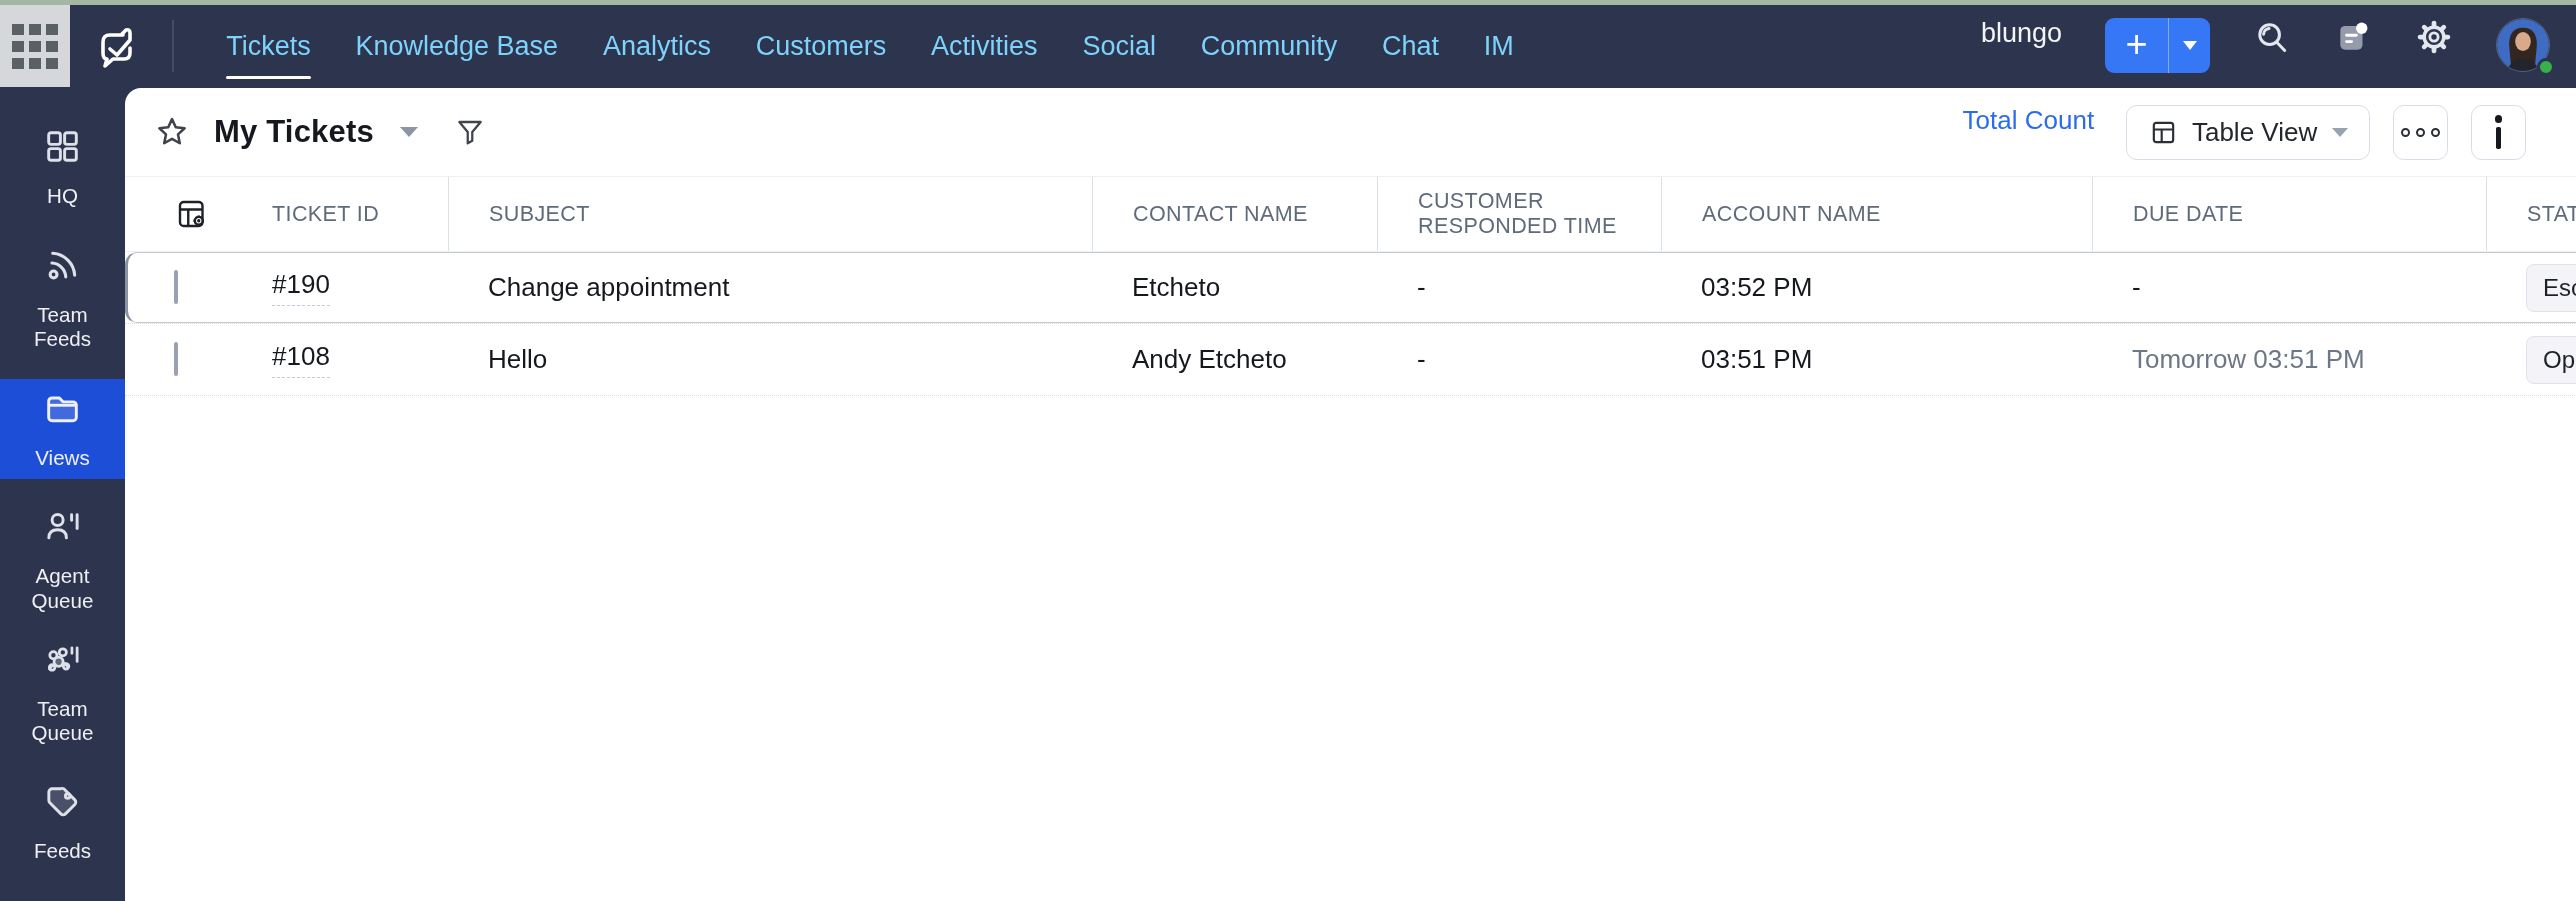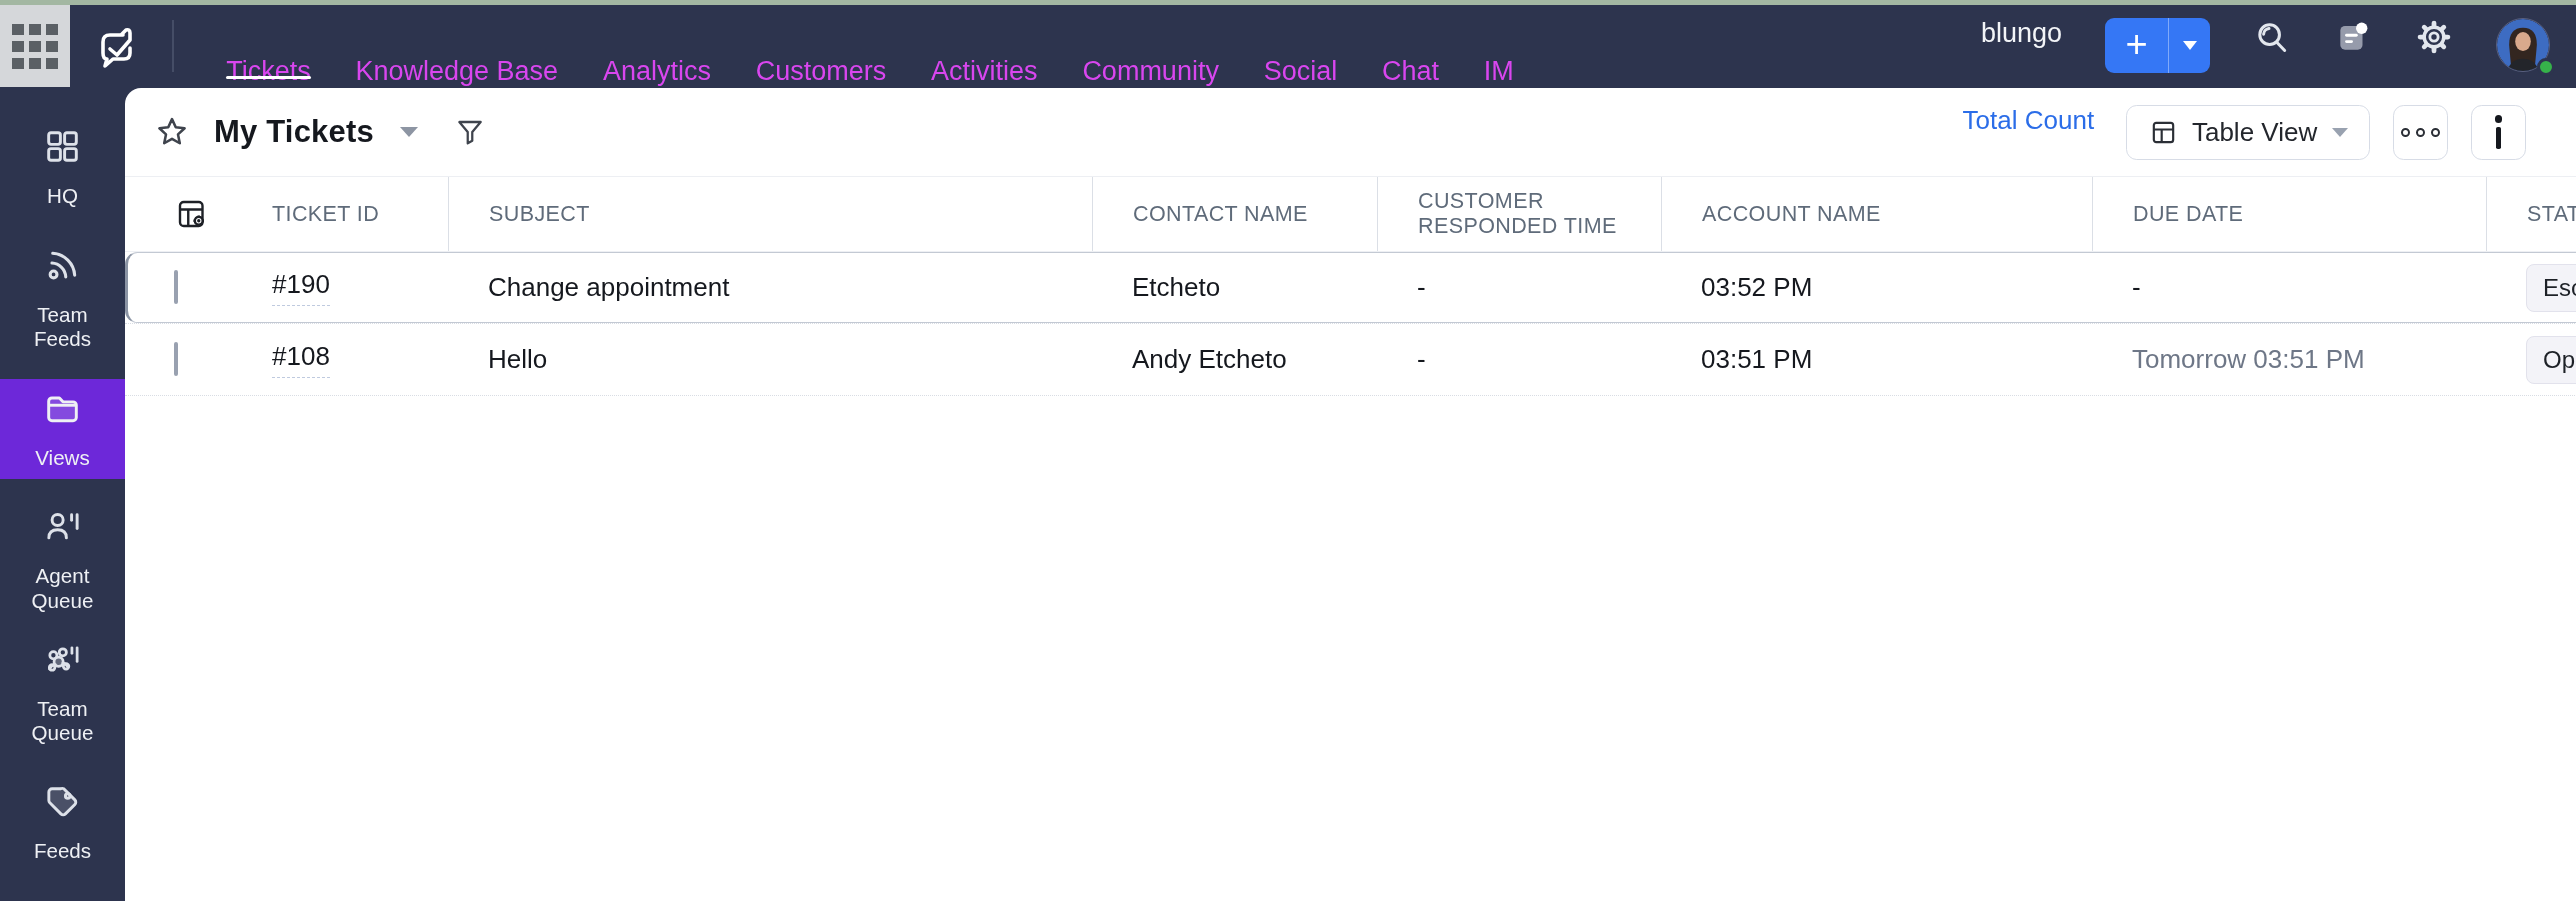--- a/index.html
+++ b/index.html
@@ -14,38 +14,38 @@
   .top-strip { position:absolute; top:0; left:0; width:100%; height:5.4px; background:#a3b7a2; z-index:30; }
 
   
   .topbar { position:absolute; top:5.4px; left:0; right:0; height:82px; display:flex; align-items:center; z-index:20; }
   .waffle-btn { width:70px; height:82px; background:#d5d7da; display:flex; align-items:center; justify-content:center; cursor:pointer; }
   .waffle { display:grid; grid-template-columns:repeat(3,11.6px); grid-template-rows:repeat(3,11.6px); gap:5.4px; }
   .waffle i { background:#5b6065; display:block; }
   .brand-logo { margin-left:23px; width:50px; height:55px; display:flex; align-items:center; }
   .topbar-divider { width:1.8px; height:52px; background:#454d66; margin:0 0 0 29px; }
   .topnav { display:flex; align-items:center; height:82px; margin-left:30px; }
-  .topnav .nav-item { position:relative; height:82px; display:flex; align-items:flex-end; padding:0 22.4px; color:#d946ef; font-size:27px; cursor:pointer; white-space:nowrap; }
+  .topnav .nav-item { position:relative; height:82px; display:flex; align-items:center; padding:0 22.4px; color:#7dd3fc; font-size:27px; cursor:pointer; white-space:nowrap; }
   .topnav .nav-item.active::after { content:""; position:absolute; left:22.4px; right:22.4px; bottom:8px; height:3.6px; background:#ffffff; border-radius:1.8px; }
   .topbar-right { margin-left:auto; display:flex; align-items:flex-start; gap:43px; padding-right:23px; }
   .org-name { color:#f2f4f7; font-size:27px; }
   .add-split-btn { display:flex; height:55px; border-radius:9px; overflow:hidden; background:#3577f5; cursor:pointer; }
   .add-main { width:63px; display:flex; align-items:center; justify-content:center; color:#fff; font-size:38px; font-weight:300; line-height:1; padding-bottom:3.6px; }
   .add-divider { width:0.9px; background:rgba(255,255,255,.38); }
   .add-caret-seg { width:41px; display:flex; align-items:center; justify-content:center; }
   .caret-down { width:0; height:0; border-left:8px solid transparent; border-right:8px solid transparent; border-top:9.8px solid #ffffff; }
   .tb-icon { width:38px; height:38px; display:flex; align-items:center; justify-content:center; cursor:pointer; }
   .avatar-wrap { position:relative; width:57px; height:57px; cursor:pointer; }
   .avatar-wrap svg { display:block; border-radius:50%; border:1.8px solid #596080; }
   .status-dot { position:absolute; right:-1.8px; bottom:-0.9px; width:18px; height:18px; background:#36b24a; border:3.6px solid #2d344e; border-radius:50%; }
 
   
   .sidebar { position:absolute; top:88px; left:0; bottom:0; width:125px; background:#2d344e; display:flex; flex-direction:column; padding-top:30px; z-index:10; }
   .side-item { width:100%; min-height:100px; padding:16px 7.2px; display:flex; flex-direction:column; align-items:center; justify-content:center; gap:18px; color:#eef0f4; font-size:20.6px; line-height:1.18; text-align:center; cursor:pointer; margin-bottom:29px; }
-  .side-item.active { background:#6d28d9; }
+  .side-item.active { background:#1d4ed8; }
   .side-item .lbl { max-width:89px; }
   .side-item svg { flex:0 0 auto; }
 
   
   .main { position:absolute; top:88px; left:125px; right:0; bottom:0; background:#ffffff; border-top-left-radius:16px; overflow:hidden; }
 
   .view-header { height:89px; display:flex; align-items:center; padding:0 50px 0 29px; border-bottom:0.9px solid #edeff3; }
   .vh-left { display:flex; align-items:center; gap:24px; }
   .view-title { font-size:31px; font-weight:700; color:#15181e; letter-spacing:0.2px; }
   .title-caret { width:0; height:0; border-left:9px solid transparent; border-right:9px solid transparent; border-top:10.7px solid #8d95a3; margin-left:1.8px; cursor:pointer; }
@@ -112,24 +112,24 @@
     <div class="nav-item">
         <span>Analytics</span>
       </div>
     <div class="nav-item">
         <span>Customers</span>
       </div>
     <div class="nav-item">
         <span>Activities</span>
       </div>
     <div class="nav-item">
+        <span>Social</span>
+      </div>
+    <div class="nav-item">
         <span>Community</span>
-      </div>
-    <div class="nav-item">
-        <span>Social</span>
       </div>
     <div class="nav-item">
         <span>Chat</span>
       </div>
     <div class="nav-item">
         <span>IM</span>
       </div>
   </div>
 
   <div class="topbar-right">

